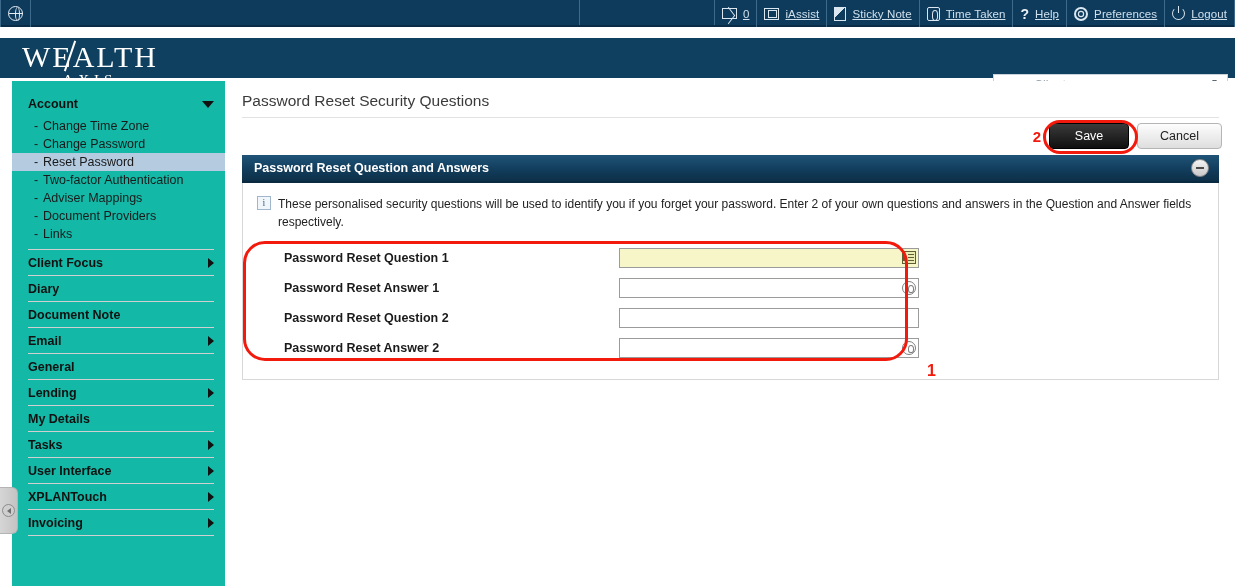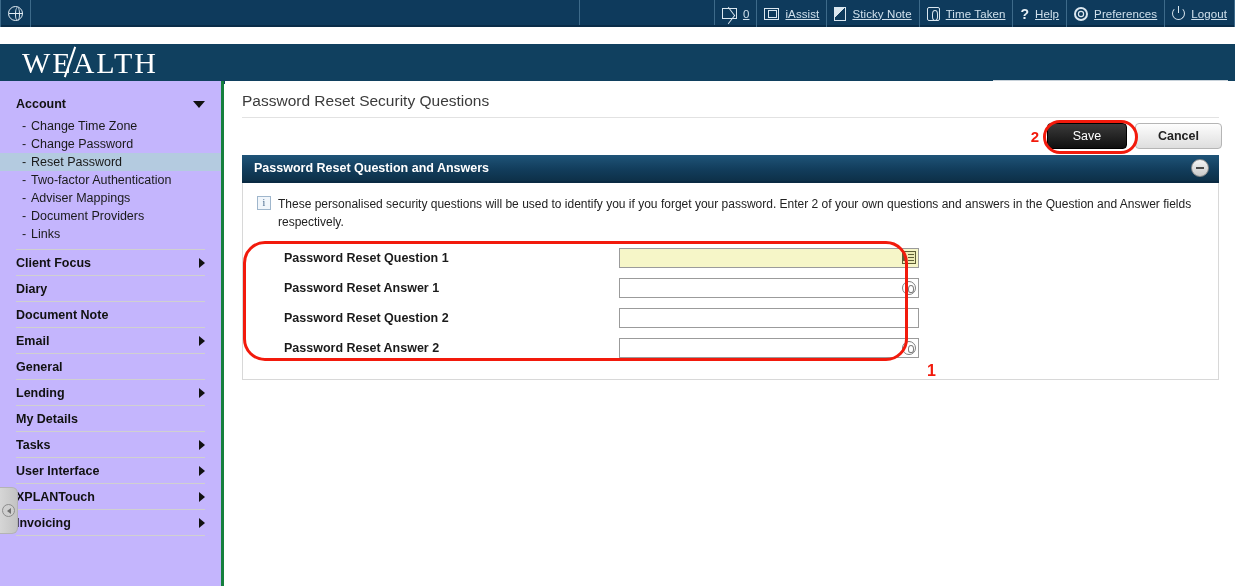--- a/index.html
+++ b/index.html
@@ -88,21 +88,21 @@
     position:relative; display:block; transform:rotate(0deg);
   }
   .power::after{
     content:""; position:absolute; left:5.1px; top:-2px; width:0; height:7px;
     border-left:1.6px solid #dbe7f0;
   }
   .qmark { color:#e8f1f7; font-size:14px; font-weight:bold; }
 
   
   .navbar {
-    position:absolute; left:0; top:44px; width:1235px; height:40px;
+    position:absolute; left:0; top:38px; width:1235px; height:40px;
     background:#10405f;
   }
   .logo { position:absolute; left:22px; top:4px; color:#fff; user-select:none; }
   .logo .w1 {
     font-family:"Liberation Serif", serif;
     font-size:30px; letter-spacing:2px; line-height:30px; position:relative;
   }
   .logo .slash {
     position:absolute; left:47px; top:-2px; width:2px; height:32px;
     background:#fff; transform:rotate(19deg);
@@ -173,22 +173,22 @@
   }
   .sublinks {
     display:flex; justify-content:flex-end; gap:5px; margin-top:3px;
     font-size:10.5px; color:#cfe0ec;
   }
   .sublinks span { cursor:pointer; }
   .sublinks .sep { color:#7e9cb2; }
 
   
   .sidebar {
-    position:absolute; left:0; top:81px; width:224px; height:505px;
-    background:#c4b5fd; border-right:3px solid #15803d;
+    position:absolute; left:12px; top:81px; width:224px; height:505px;
+    background:#14b8a6; border-right:6px solid #15803d;
   }
   .sb-group {
     margin:0 16px; border-bottom:1px solid #d0d0d0;
     height:26px; display:flex; align-items:center; justify-content:space-between;
     font-size:12.5px; font-weight:bold; color:#111; cursor:pointer;
   }
   .sb-group.first { margin-top:10px; border-bottom:none; }
   .sb-sub {
     font-size:12.5px; color:#1a1a1a; height:18px; display:flex; align-items:center;
     padding-left:31px; cursor:pointer; position:relative;
@@ -235,21 +235,20 @@
     display:flex; align-items:center; justify-content:center;
     font-family:"Liberation Sans", sans-serif;
   }
   .btn-save {
     background:linear-gradient(#3a3a3a,#101010); color:#fff; border:1px solid #000;
     min-width:80px;
   }
   .btn-cancel {
     background:linear-gradient(#fdfdfd,#dedede); color:#222; border:1px solid #b5b5b5;
     min-width:80px;
-    font-weight:bold;
   }
   .anno-num {
     color:#f21a0c; font-size:15px; font-weight:bold; font-family:"Liberation Sans", sans-serif;
   }
   .ring-save {
     position:absolute; left:1043px; top:120px; width:95px; height:34px;
     border:3px solid #f21a0c; border-radius:18px; pointer-events:none;
   }
 
   

